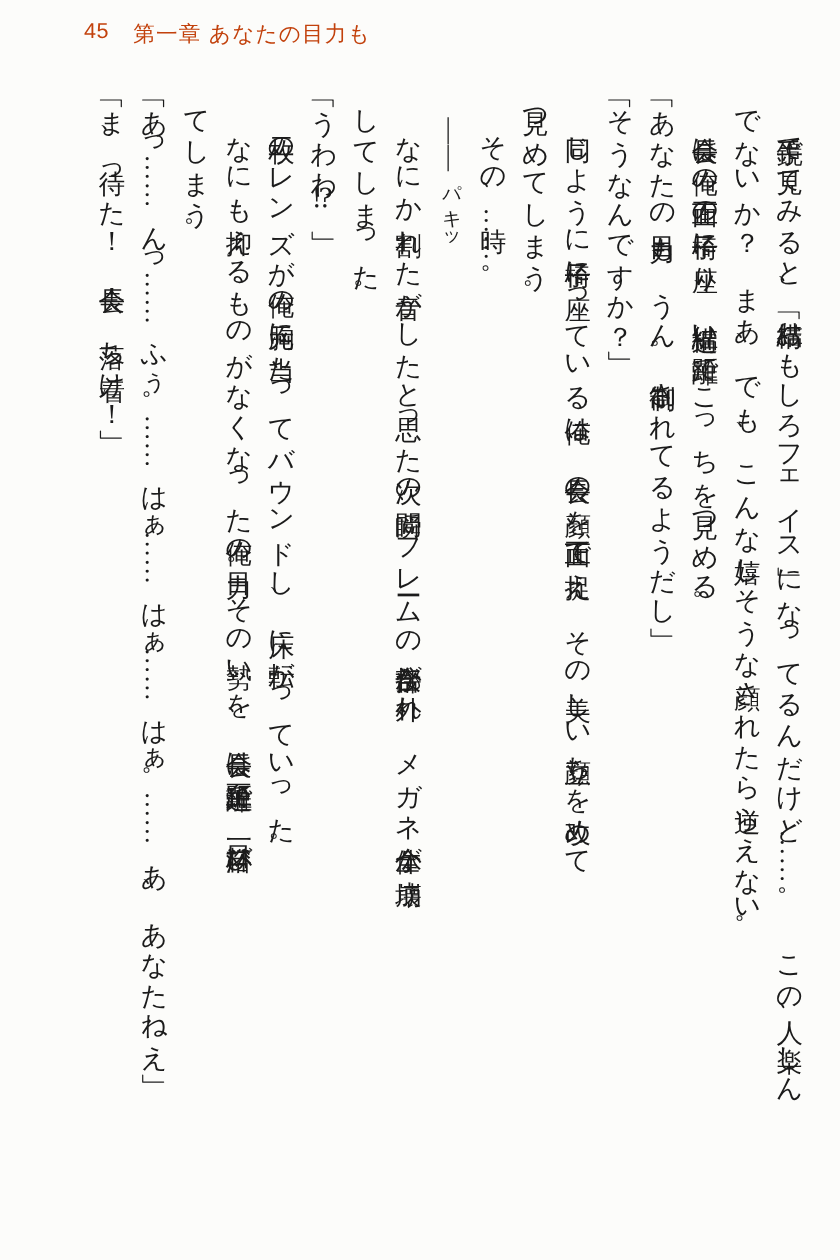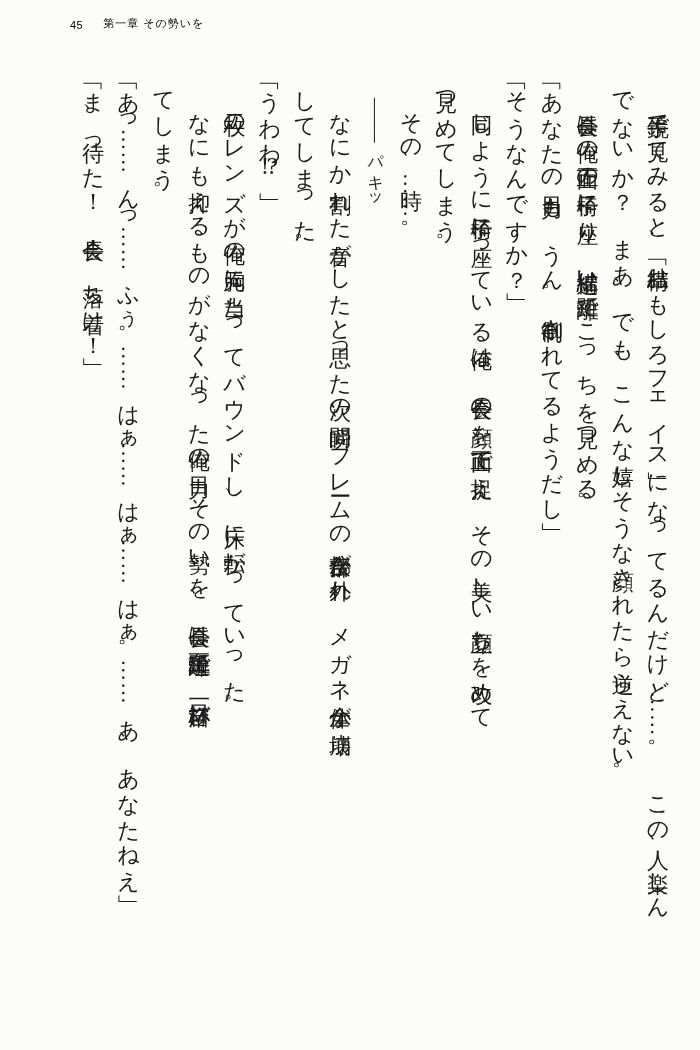--- a/index.html
+++ b/index.html
@@ -13,25 +13,25 @@
     position: relative;
     overflow: hidden;
     font-family: "Liberation Serif", "DejaVu Serif", serif;
     color: #1e1e1e;
   }
   .page-header {
     position: absolute;
     top: 16px;
     left: 70px;
     display: flex;
-    align-items: flex-end;
+    align-items: flex-start;
     gap: 20px;
     font-family: "Liberation Sans", "DejaVu Sans", sans-serif;
-    font-size: 11px;
-    color: #000000;
+    font-size: 18px;
+    color: #c2410c;
     letter-spacing: 0.5px;
   }
   .chapter-title {
     letter-spacing: 1px;
   }
   .text-area {
     position: absolute;
     top: 76px;
     right: 24px;
     height: 968px;
@@ -52,21 +52,21 @@
   .sfx {
     font-size: 0.72em;
     letter-spacing: 3px;
   }
 </style>
 </head>
 <body>
 
 <header class="page-header">
   <span class="page-number">45</span>
-  <span class="chapter-title">第一章 その勢いを</span>
+  <span class="chapter-title">第一章 あなたの目力も</span>
 </header>
 
 <main class="text-area">
     <div class="tline indent">手鏡で見てみると、結構「おもしろフェイス」になってるんだけど……。　この人、楽しん</div>
     <div class="tline">でないか？　まあ、でも、こんな嬉しそうな顔されたら逆らえない。</div>
     <div class="tline indent">会長は俺の正面の椅子に座り、結構近い距離でこっちを見つめる。</div>
     <div class="tline">「あなたの目力も、うん。制御されてるようだし」</div>
     <div class="tline">「そうなんですか？」</div>
     <div class="tline indent">同じように椅子に座っている俺は、会長の顔を正面で捉え、その美しい顔立ちを改めて</div>
     <div class="tline">見つめてしまう。</div>

